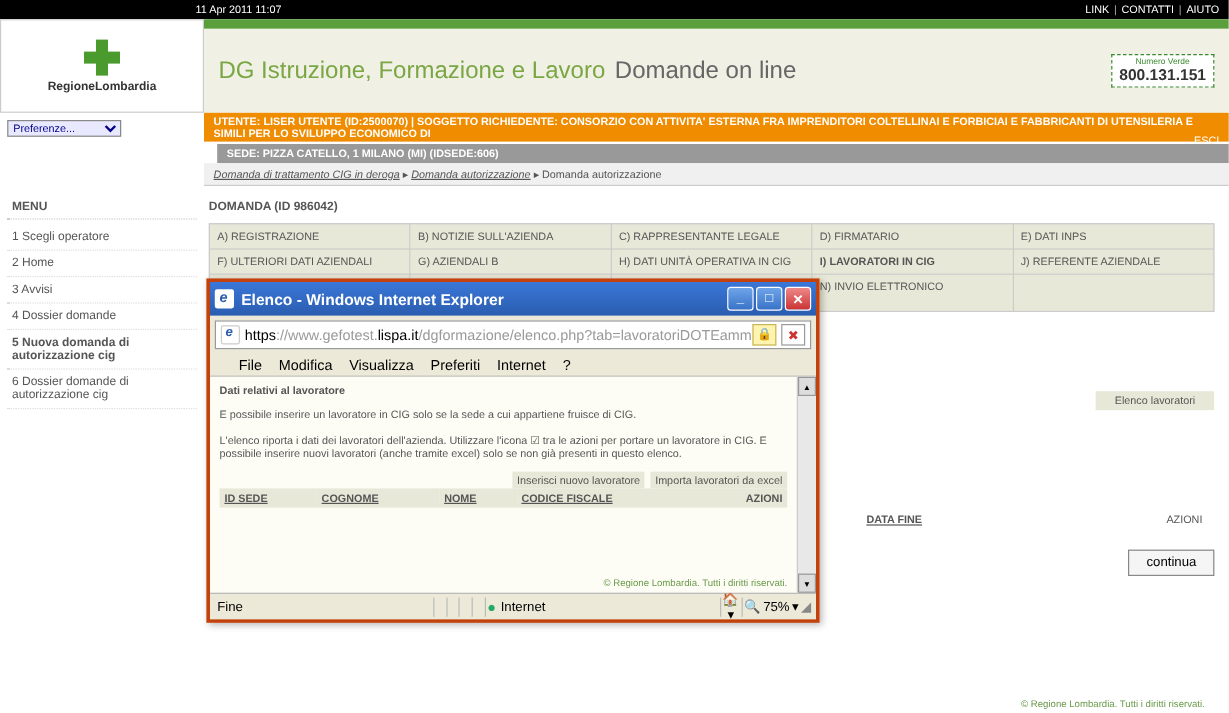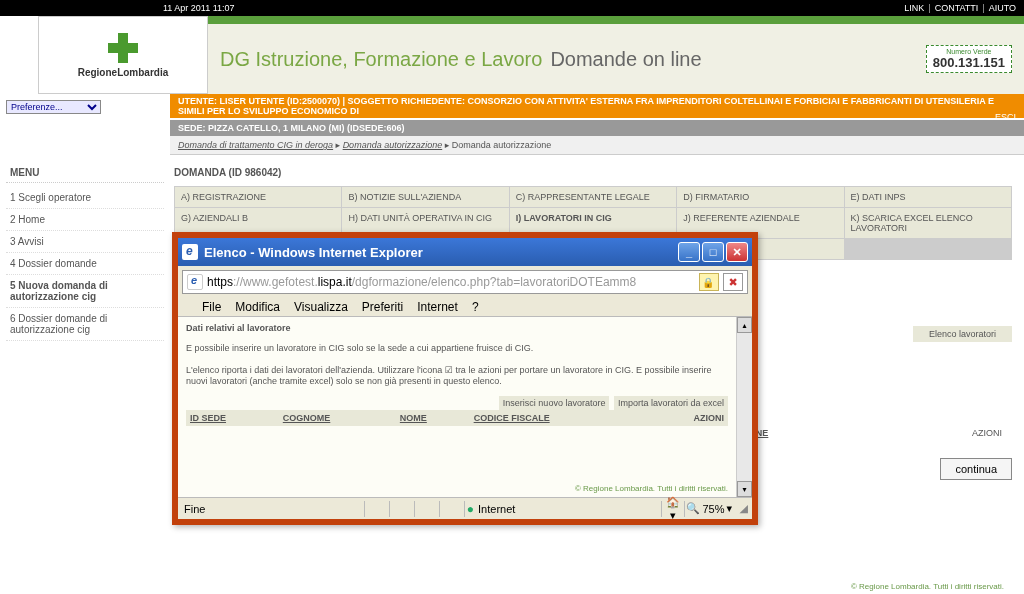--- a/index.html
+++ b/index.html
@@ -7,21 +7,21 @@
 
 .outer-frame { background: #fff; }
 
 .black-bar { background: #000; height: 16px; display: flex; align-items: center; padding: 0 8px; color: #fff; font-size: 9px; justify-content: flex-end; }
 .black-bar .datetime { margin-left: 155px; }
 .black-bar .right-links { margin-left: auto; display: flex; gap: 4px; }
 .black-bar .right-links span { cursor: pointer; }
 .black-bar .sep { color: #aaa; }
 
 .header { background: #fff; position: relative; }
-.header-inner { display: flex; padding-left: 38px; }
+.header-inner { display: flex; }
 .logo-cell { width: 170px; height: 78px; background: #fff; display: flex; flex-direction: column; align-items: center; justify-content: center; border: 1px solid #ccc; }
 .logo-plus { width: 30px; height: 30px; position: relative; margin-bottom: 4px; }
 .logo-plus::before, .logo-plus::after { content: ""; position: absolute; background: #4a9a2e; }
 .logo-plus::before { width: 30px; height: 10px; top: 10px; left: 0; }
 .logo-plus::after { width: 10px; height: 30px; left: 10px; top: 0; }
 .logo-text { font-size: 10px; font-weight: bold; color: #333; }
 
 .header-right { flex: 1; display: flex; flex-direction: column; }
 .green-top-strip { height: 8px; background: #5a9f3c; }
 .title-area { background: #f0f0e4; flex: 1; display: flex; align-items: center; padding: 0 12px; position: relative; }
@@ -30,21 +30,21 @@
 .phone-box { margin-left: auto; border: 1px dashed #3a8a2e; padding: 2px 6px; background: #fff; text-align: center; }
 .phone-box .small { color: #3a8a2e; font-size: 7px; }
 .phone-box .num { color: #333; font-weight: bold; font-size: 13px; }
 
 .pref-bar-row { display: flex; }
 .pref-cell { width: 170px; background: #fff; padding: 6px; }
 .pref-select { width: 95px; font-size: 9px; background: #e8e8ff; border: 1px solid #888; color: #00008b; }
 .orange-bar { flex: 1; background: #f08c00; color: #fff; font-size: 9px; padding: 4px 8px; display: flex; align-items: center; font-weight: bold; height: 24px; position: relative; }
 .orange-bar .esci { position: absolute; right: 8px; top: 18px; font-weight: normal; }
 .grey-subbar { flex: 1; background: #999; color: #fff; font-size: 9px; padding: 3px 8px; font-weight: bold; }
-.subbar-row { display: flex; }
+.subbar-row { display: flex; gap: 11px; }
 .subbar-row .left-pad { width: 170px; }
 .breadcrumb-row { display: flex; }
 .breadcrumb-row .left-pad { width: 170px; background: #fff; }
 .breadcrumb { flex: 1; background: #f0f0f0; padding: 4px 8px; font-size: 9px; color: #555; border-bottom: 1px solid #ccc; }
 .breadcrumb .crumb-link { text-decoration: underline; color: #555; cursor: pointer; font-style: italic; }
 
 .main-layout { display: flex; background: #fff; }
 .sidebar { width: 170px; padding: 8px 6px; }
 .sidebar h4 { font-size: 10px; color: #555; font-weight: bold; margin-bottom: 4px; padding: 4px; border-bottom: 1px dotted #ccc; }
 .sidebar ul { list-style: none; }
@@ -63,21 +63,21 @@
 .data-row { display: flex; gap: 40px; margin-top: 8px; padding-right: 10px; }
 .data-row .col { flex: 1; text-align: left; font-size: 9px; color: #555; }
 .data-row .col.u { text-decoration: underline; font-weight: bold; }
 .data-row .col.right { text-align: right; }
 
 .continua-btn { float: right; margin-top: 20px; padding: 4px 14px; background: #f5f5f5; border: 1px solid #888; font-size: 11px; cursor: pointer; margin-left: 12px; }
 
 .footer-note { text-align: right; font-size: 8px; color: #6a9a4a; padding: 4px 8px; clear: both; }
 
 
-.ie-window { position: absolute; top: 232px; left: 172px; width: 586px; background: #ece9d8; border: 6px solid #c2410c; box-shadow: 2px 2px 6px rgba(0,0,0,0.3); z-index: 100; }
+.ie-window { position: absolute; top: 232px; left: 172px; width: 511px; background: #ece9d8; border: 3px solid #c2410c; box-shadow: 2px 2px 6px rgba(0,0,0,0.3); z-index: 100; }
 .ie-title { height: 28px; background: linear-gradient(#3b77d8, #2a5db0); display: flex; align-items: center; padding: 0 4px; color: #fff; font-weight: bold; font-size: 13px; }
 .ie-title .ie-icon { width: 16px; height: 16px; background: #fff; border-radius: 2px; margin-right: 6px; position: relative; }
 .ie-title .ie-icon::after { content: "e"; color: #2a5db0; font-size: 12px; position: absolute; left: 4px; top: 0px; font-style: italic; font-weight: bold; }
 .ie-title .win-btns { margin-left: auto; display: flex; gap: 2px; }
 .ie-title .win-btn { width: 22px; height: 20px; border: 1px solid #fff; border-radius: 3px; display: flex; align-items: center; justify-content: center; font-size: 11px; font-weight: bold; cursor: pointer; }
 .ie-title .win-btn.min { background: linear-gradient(#6fa4e8,#3873c8); }
 .ie-title .win-btn.max { background: linear-gradient(#6fa4e8,#3873c8); }
 .ie-title .win-btn.close { background: linear-gradient(#e88,#c33); }
 
 .ie-address { background: #fff; border: 1px solid #999; margin: 4px; height: 24px; display: flex; align-items: center; padding: 0 4px; font-size: 12px; }
@@ -196,20 +196,21 @@
 
     <div class="content">
       <div class="domanda-title">DOMANDA (ID 986042)</div>
 
       <div class="tab-grid">
         <div class="cell">A) REGISTRAZIONE</div>
         <div class="cell">B) NOTIZIE SULL'AZIENDA</div>
         <div class="cell">C) RAPPRESENTANTE LEGALE</div>
         <div class="cell">D) FIRMATARIO</div>
         <div class="cell">E) DATI INPS</div>
+        <div class="cell">F) ULTERIORI DATI AZIENDALI</div>
         <div class="cell">G) AZIENDALI B</div>
         <div class="cell">H) DATI UNITÀ OPERATIVA IN CIG</div>
         <div class="cell active">I) LAVORATORI IN CIG</div>
         <div class="cell">J) REFERENTE AZIENDALE</div>
         <div class="cell">K) SCARICA EXCEL ELENCO LAVORATORI</div>
         <div class="cell">L) SCARICA DOCUMENTI</div>
         <div class="cell">M) CARICA DOCUMENTI</div>
         <div class="cell">N) INVIO ELETTRONICO</div>
         <div class="cell"></div>
       </div>

